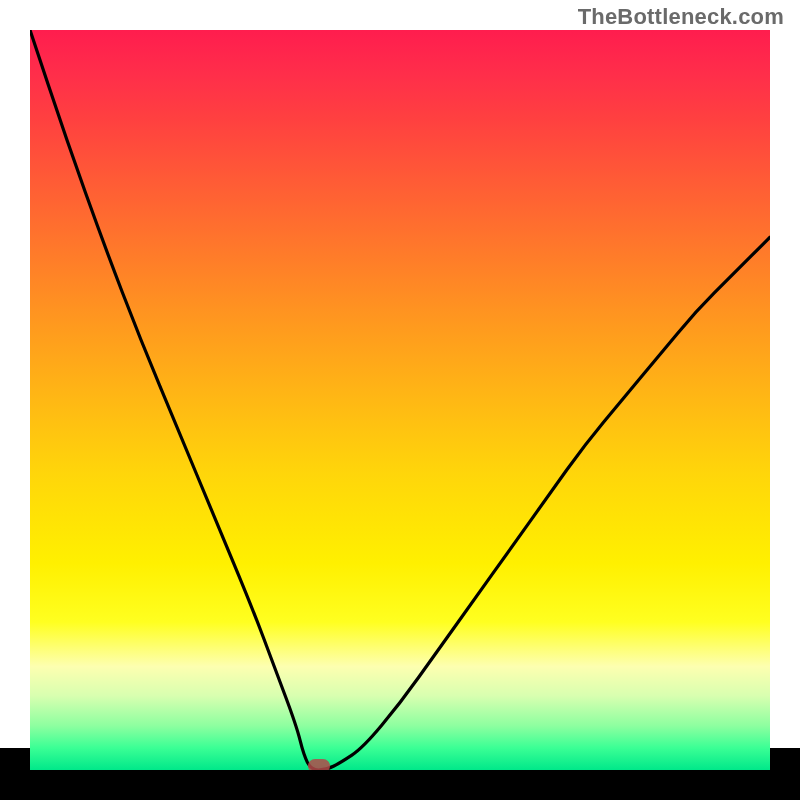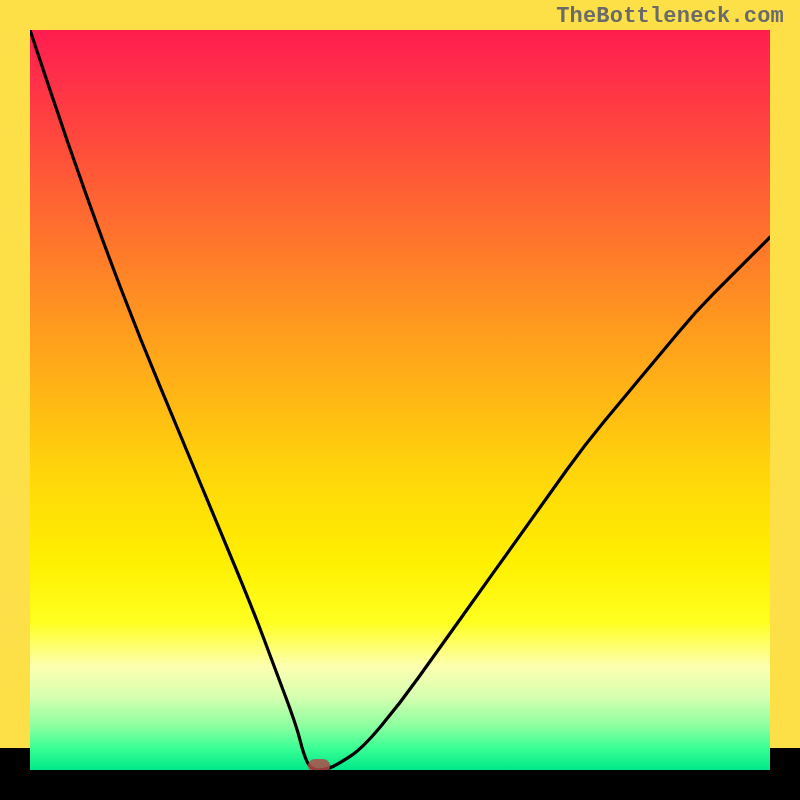--- a/index.html
+++ b/index.html
@@ -8,22 +8,21 @@
     width: 800px;
     height: 800px;
     overflow: hidden;
     background: #000;
     font-family: Arial, Helvetica, sans-serif;
   }
   .frame {
     position: relative;
     width: 800px;
     height: 748px;
-    background: #fde047;
-    font-family: Liberation Mono, monospace;
+    background: #ffffff;
   }
   .watermark {
     position: absolute;
     top: 4px;
     right: 16px;
     color: #6a6a6a;
     font-size: 22px;
     font-weight: 600;
     letter-spacing: 0.2px;
     z-index: 10;

